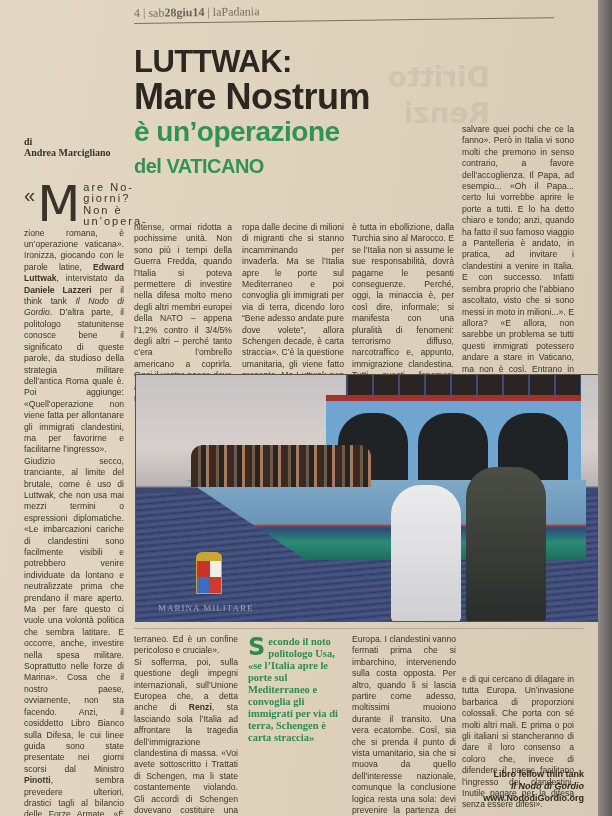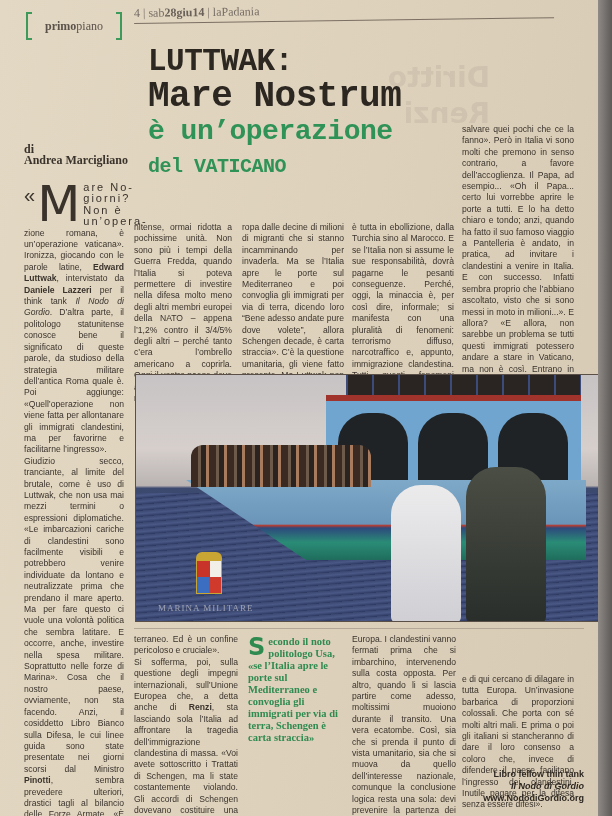--- a/index.html
+++ b/index.html
@@ -34,37 +34,37 @@
   .folio {
     position: absolute; left: 134px; top: 6px; width: 420px;
     font-family: "Liberation Serif", serif; font-size: 12px; color: #776e66;
     border-bottom: 1px solid #7b6f63; padding-bottom: 2px;
     transform: rotate(-0.8deg); transform-origin: left;
   }
   .folio b { font-weight: bold; color: #6a6159; }
   
   .headline {
     position: absolute; left: 134px; top: 44px; width: 330px;
-    font-family: Liberation Mono, monospace; font-weight: bold;
-    line-height: 35px; letter-spacing: -0.5px; margin-left: 14px;
+    font-family: Liberation Sans, sans-serif; font-weight: bold;
+    line-height: 35px; letter-spacing: -0.5px;
   }
   .headline .l1 { font-size: 31px; color: #2d2721; display: block; }
   .headline .l2 { font-size: 36px; color: #2d2721; display: block; }
   .headline .l3 { font-size: 28px; color: #2f9257; display: block; }
   .headline .l4 { font-size: 20px; color: #2f9257; display: block; }
   .ghost {
     position: absolute; left: 340px; top: 60px; width: 150px;
     font-family: "DejaVu Sans", sans-serif; font-size: 28px; font-weight: bold;
     color: rgba(120,110,100,0.12); line-height: 36px; transform: scaleX(-1);
   }
   
   .byline {
-    position: absolute; left: 24px; top: 144px;
+    position: absolute; left: 24px; top: 136px;
     font-family: "Liberation Serif", serif; font-weight: bold;
-    font-size: 12px; color: #3a332c; line-height: 11px;
+    font-size: 10px; color: #3a332c; line-height: 11px;
   }
   
   .col {
     position: absolute; font-size: 8.6px; line-height: 11.4px;
     color: #3a332c; text-align: justify; hyphens: auto;
   }
   .col p { margin: 0; text-indent: 0; }
   .col b { font-weight: bold; }
   .col i { font-style: italic; }
   .c1 { left: 24px; top: 180px; width: 100px; }
@@ -131,26 +131,20 @@
   }
   .signature .sig2 { font-style: italic; display: block; }
   .signature .sig1, .signature .sig3 { display: block; }
   .rule-bottom { position: absolute; left: 134px; top: 628px; width: 450px; border-top: 1px solid #b3a896; }
 </style>
 </head>
 <body>
 
 <div class="page">
 
-  <div class="section-tag">
-    <span class="bracket l"></span>
-    <b>primo</b>
-      <span>piano</span>
-    <span class="bracket r"></span>
-  </div>
 
   <div class="folio">
     <span>4</span>
     <span>|</span>
     <span>sab</span><b>28giu14</b>
     <span>|</span>
     <span>laPadania</span>
   </div>
 
   <div class="ghost">Diritto<br>Renzi</div>

